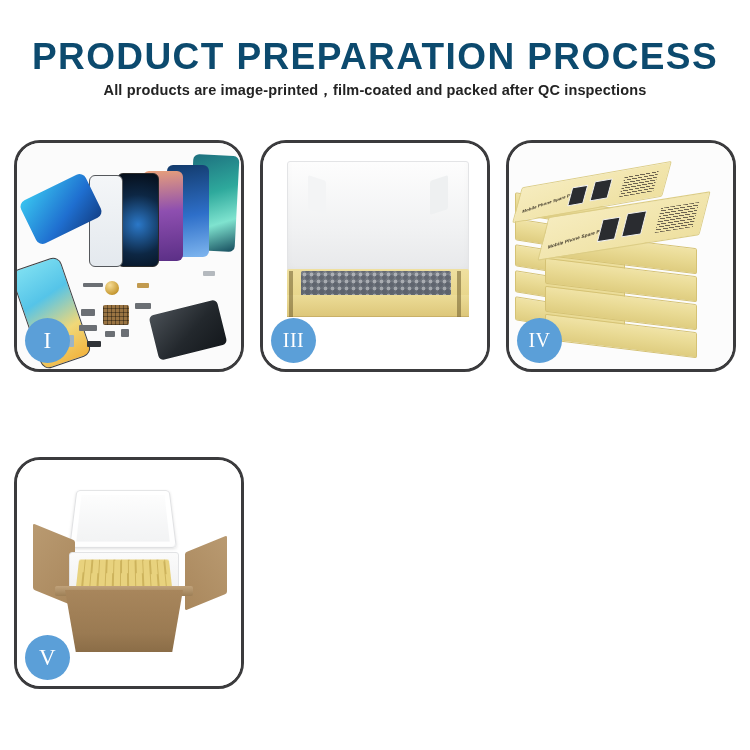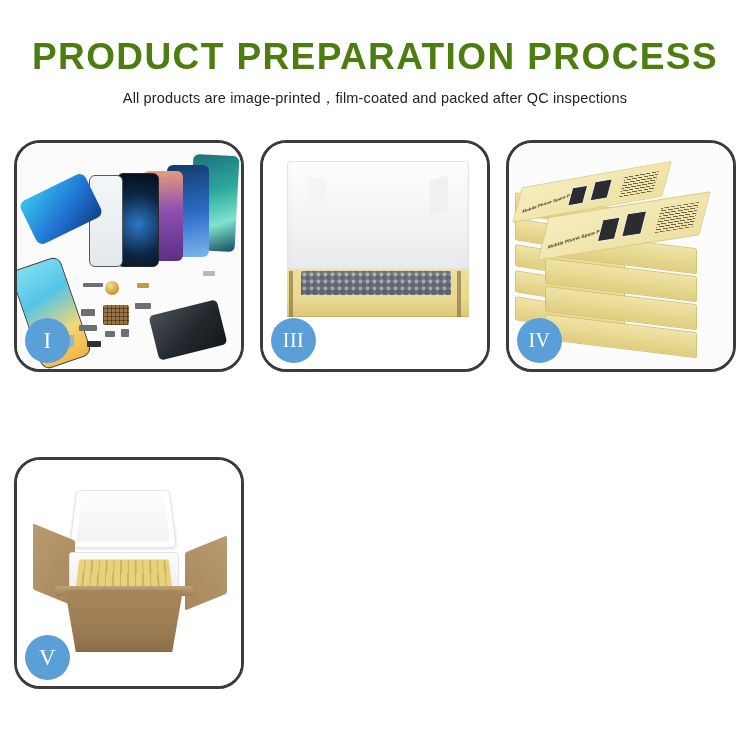--- a/index.html
+++ b/index.html
@@ -24,28 +24,28 @@
     position: absolute;
     top: 38px;
     left: 0;
     width: 750px;
     text-align: center;
   }
   .title {
     font-size: 37px;
     font-weight: 700;
     letter-spacing: 1.4px;
-    color: #4d7c0f;
+    color: #0c4a6e;
     line-height: 1.05;
     white-space: nowrap;
   }
   .subtitle {
-    margin-top: 12px;
+    margin-top: 4px;
     font-size: 14.5px;
-    font-weight: 400;
+    font-weight: 700;
     letter-spacing: 0.15px;
     color: #232323;
     white-space: nowrap;
   }
 
   
   .grid {
     position: absolute;
     top: 140px;
     left: 14px;

